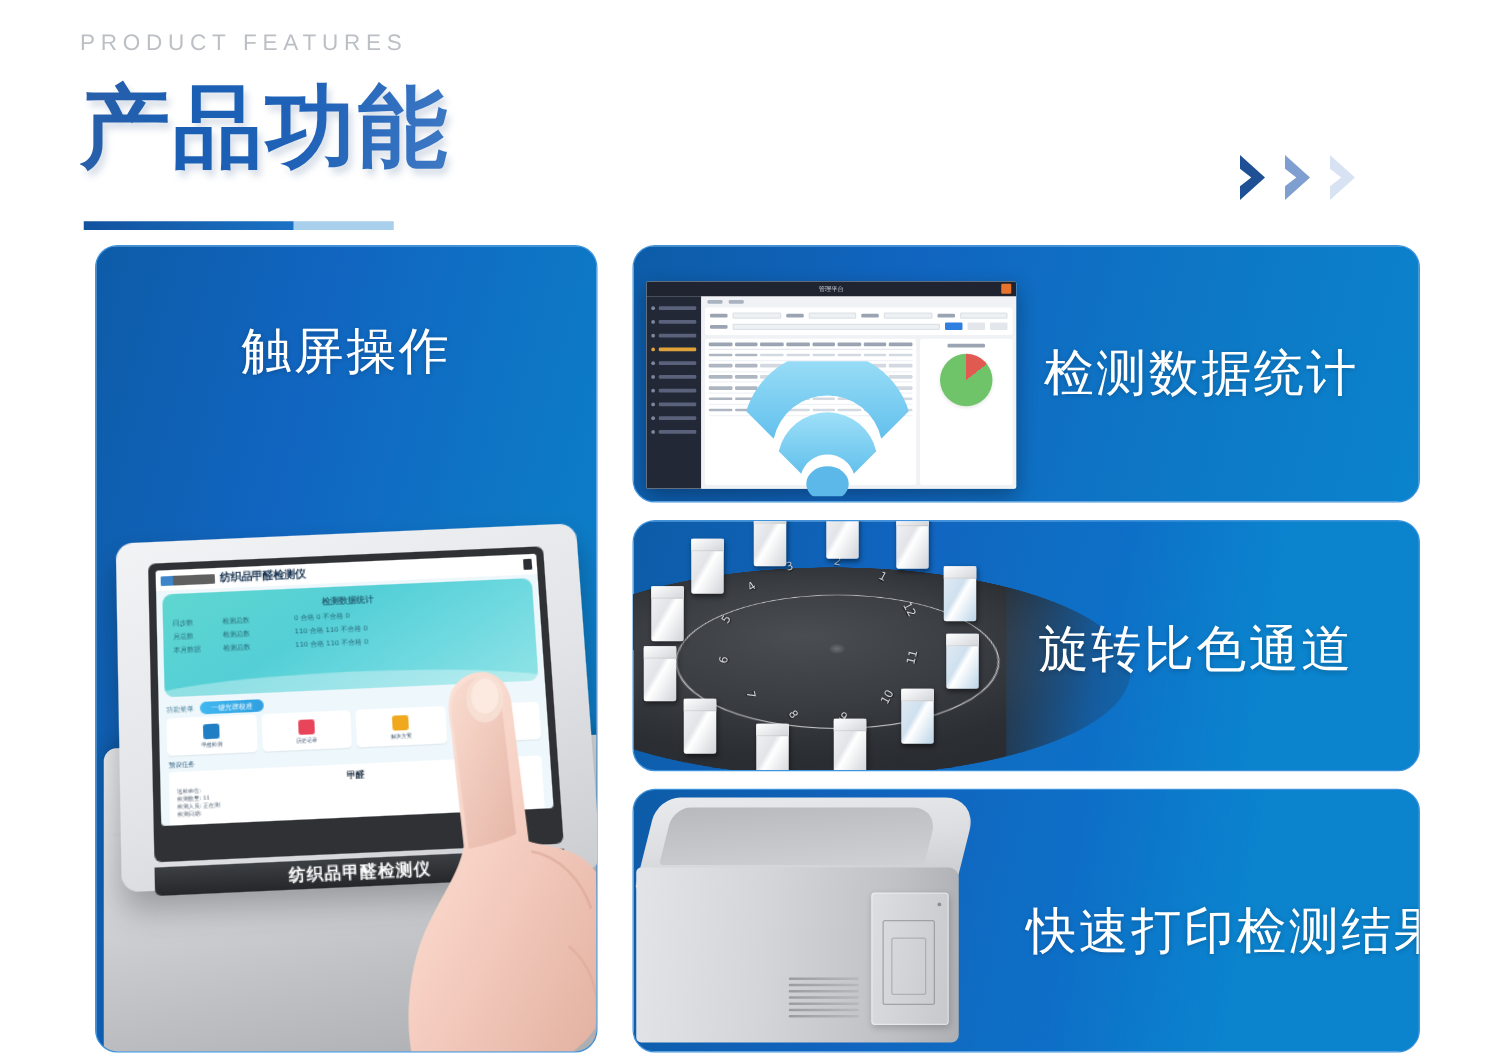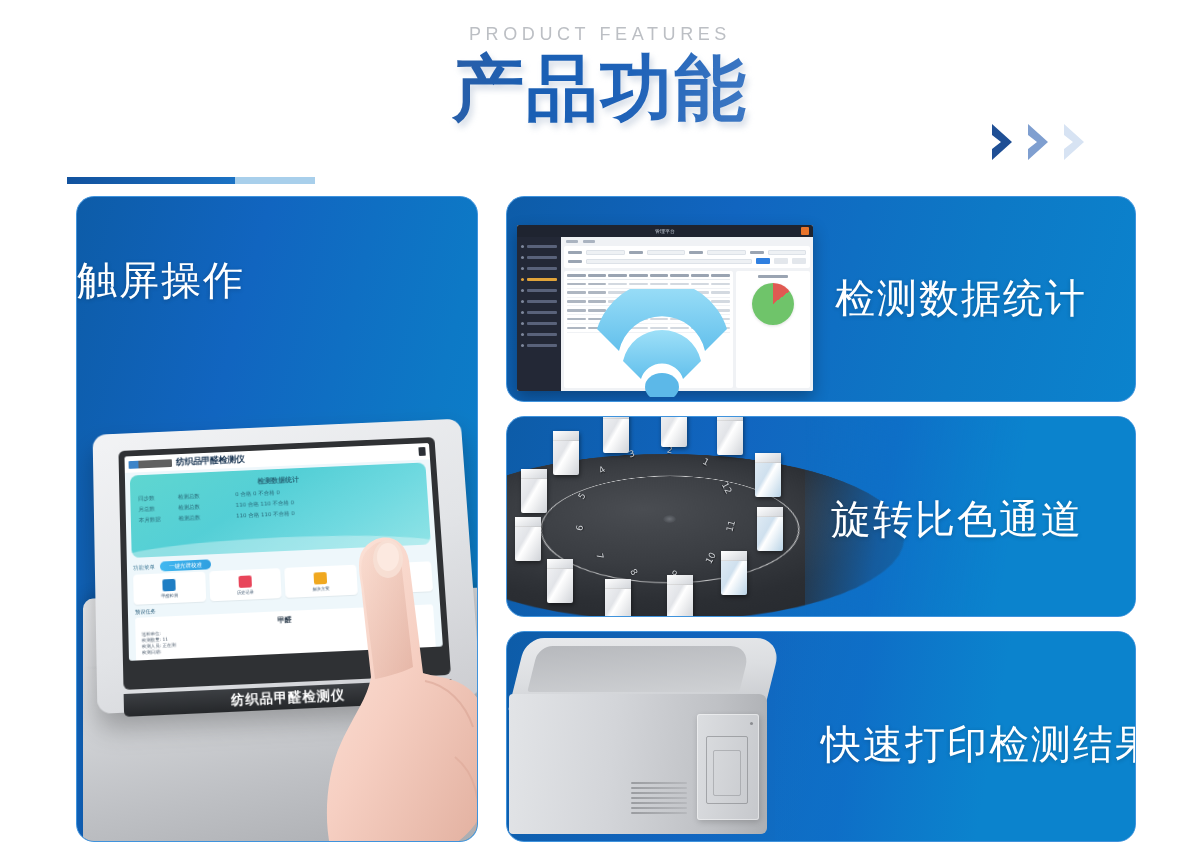--- a/index.html
+++ b/index.html
@@ -19,33 +19,33 @@
     background: #ffffff;
   }
 
   
   .header {
     position: absolute;
     left: 64px;
     top: 22px;
     width: 1072px;
     height: 170px;
-    text-align: center;
   }
 
   .eyebrow {
     font-size: 18px;
     letter-spacing: 4.6px;
     color: #bcbfc4;
     font-weight: 400;
     line-height: 24px;
     font-family: "Liberation Sans", sans-serif;
   }
 
   .main-title {
+    margin-top: 13px;
     font-size: 72px;
     line-height: 84px;
     font-weight: 700;
     font-family: "DejaVu Serif", "Liberation Serif", serif;
     letter-spacing: 2px;
     background: linear-gradient(100deg, #2a5fa8 0%, #1a5fb4 30%, #1f62b8 60%, #3f79c4 100%);
     -webkit-background-clip: text;
     background-clip: text;
     color: transparent;
     -webkit-text-fill-color: transparent;
@@ -131,21 +131,21 @@
     font-weight: 400;
     letter-spacing: 2px;
     text-shadow: 0 1px 4px rgba(0,0,0,0.22);
     z-index: 20;
     white-space: nowrap;
   }
 
   .card-1 .card-label {
     left: 0; right: 0;
     top: 56px;
-    text-align: left;
+    text-align: center;
     font-size: 40px;
   }
   .card-2 .card-label { left: 328px; top: 74px; font-size: 40px; }
   .card-3 .card-label { left: 324px; top: 75px; font-size: 40px; }
   .card-4 .card-label { left: 314px; top: 85px; font-size: 40px; }
 
   
   .c1-art { position: absolute; inset: 0; z-index: 5; }
 
   .dev-body {

